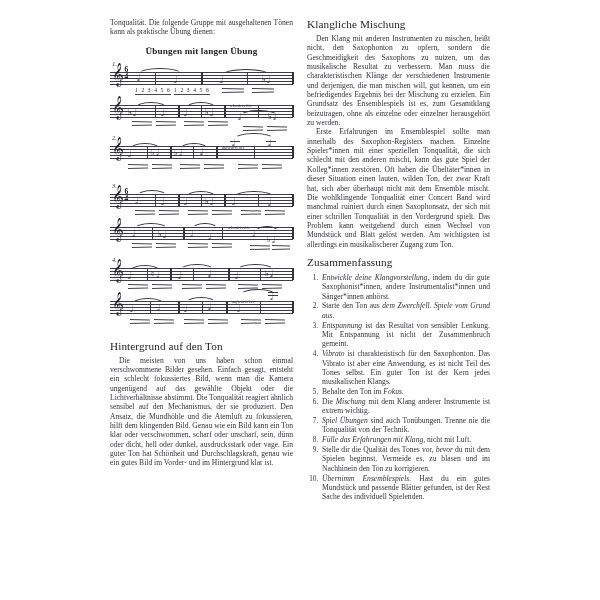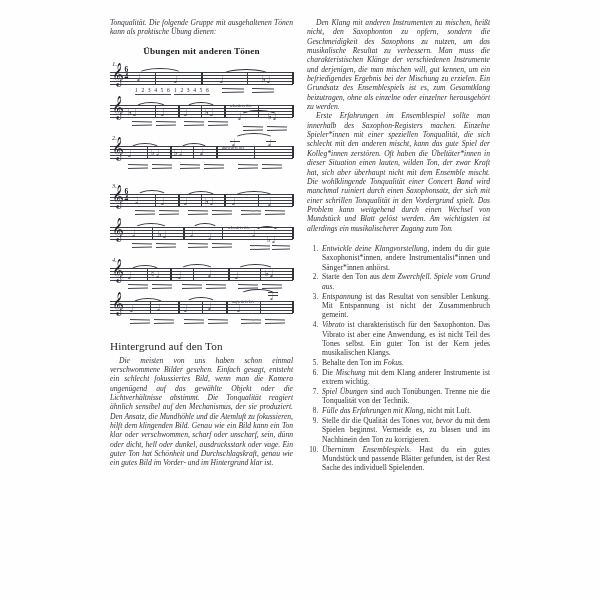--- a/index.html
+++ b/index.html
@@ -39,21 +39,20 @@
   .col-right { position: relative; }
 
   p.body {
     margin: 0 0 0 0;
     font-size: 7.6px;
     line-height: 9.35px;
     text-align: justify;
     text-justify: inter-word;
     color: #34343c;
     hyphens: auto;
-    font-style: italic;
   }
   p.body.indent { text-indent: 9px; }
 
   h2.section {
     margin: 0 0 3px 0;
     font-size: 11.2px;
     font-weight: normal;
     line-height: 13px;
     color: #1d1d24;
     letter-spacing: 0.1px;
@@ -235,21 +234,21 @@
 <div class="page">
 
   <div class="content">
 
     <div class="col col-left">
 
       <p class="body">Tonqualität. Die folgende Gruppe mit ausgehaltenen Tönen kann als praktische Übung dienen:</p>
 
       <div style="height:9px"></div>
 
-      <h3 class="exercise-title">Übungen mit anderen Tönen</h3>
+      <h3 class="exercise-title">Übungen mit langen Übung</h3>
 
       <div style="height:4px"></div>
 
       <div class="music-block">
         <div class="ex-number">1.</div>
 
         <div class="system">
           <div class="staff-row">
             <div class="staff">
               <div class="ln" style="top:0"></div>
@@ -651,27 +650,29 @@
 
       <div style="height:8px"></div>
 
       <h2 class="section">Hintergrund auf den Ton</h2>
 
       <p class="body indent">Die meisten von uns haben schon einmal verschwommene Bilder gesehen. Einfach gesagt, entsteht ein schlecht fokussiertes Bild, wenn man die Kamera ungenügend auf das gewählte Objekt oder die Lichtverhältnisse abstimmt. Die Tonqualität reagiert ähnlich sensibel auf den Mechanismus, der sie produziert. Den Ansatz, die Mundhöhle und die Atemluft zu fokussieren, hilft dem klingenden Bild. Genau wie ein Bild kann ein Ton klar oder verschwommen, scharf oder unscharf, sein, dünn oder dicht, hell oder dunkel, ausdrucksstark oder vage. Ein guter Ton hat Schönheit und Durchschlagskraft, genau wie ein gutes Bild im Vorder- und im Hintergrund klar ist.</p>
     </div>
 
     <div class="col col-right">
 
+      <h2 class="section">Klangliche Mischung</h2>
 
       <p class="body indent">Den Klang mit anderen Instrumenten zu mischen, heißt nicht, den Saxophonton zu opfern, sondern die Geschmeidigkeit des Saxophons zu nutzen, um das musikalische Resultat zu verbessern. Man muss die charakteristischen Klänge der verschiedenen Instrumente und derjenigen, die man mischen will, gut kennen, um ein befriedigendes Ergebnis bei der Mischung zu erzielen. Ein Grundsatz des Ensemblespiels ist es, zum Gesamtklang beizutragen, ohne als einzelne oder einzelner herausgehört zu werden.</p>
 
       <p class="body indent">Erste Erfahrungen im Ensemblespiel sollte man innerhalb des Saxophon-Registers machen. Einzelne Spieler*innen mit einer speziellen Tonqualität, die sich schlecht mit den anderen mischt, kann das gute Spiel der Kolleg*innen zerstören. Oft haben die Übeltäter*innen in dieser Situation einen lauten, wilden Ton, der zwar Kraft hat, sich aber überhaupt nicht mit dem Ensemble mischt. Die wohlklingende Tonqualität einer Concert Band wird manchmal ruiniert durch einen Saxophonsatz, der sich mit einer schrillen Tonqualität in den Vordergrund spielt. Das Problem kann weitgehend durch einen Wechsel von Mundstück und Blatt gelöst werden. Am wichtigsten ist allerdings ein musikalischerer Zugang zum Ton.</p>
 
       <div style="height:7px"></div>
 
+      <h2 class="section">Zusammenfassung</h2>
 
       <ol class="summary">
         <li><em>Entwickle deine Klangvorstellung,</em> indem du dir gute Saxophonist*innen, andere Instrumentalist*innen und Sänger*innen anhörst.</li>
         <li>Starte den Ton aus <em>dem Zwerchfell. Spiele vom Grund aus.</em></li>
         <li><em>Entspannung</em> ist das Resultat von sensibler Lenkung. Mit Entspannung ist nicht der Zusammenbruch gemeint.</li>
         <li><em>Vibrato</em> ist charakteristisch für den Saxophonton. Das Vibrato ist aber eine Anwendung, es ist nicht Teil des Tones selbst. Ein guter Ton ist der Kern jedes musikalischen Klangs.</li>
         <li>Behalte den Ton im <em>Fokus.</em></li>
         <li>Die <em>Mischung</em> mit dem Klang anderer Instrumente ist extrem wichtig.</li>
         <li><em>Spiel Übungen</em> sind auch Tonübungen. Trenne nie die Tonqualität von der Technik.</li>
         <li><em>Fülle das Erfahrungen mit Klang,</em> nicht mit Luft.</li>

